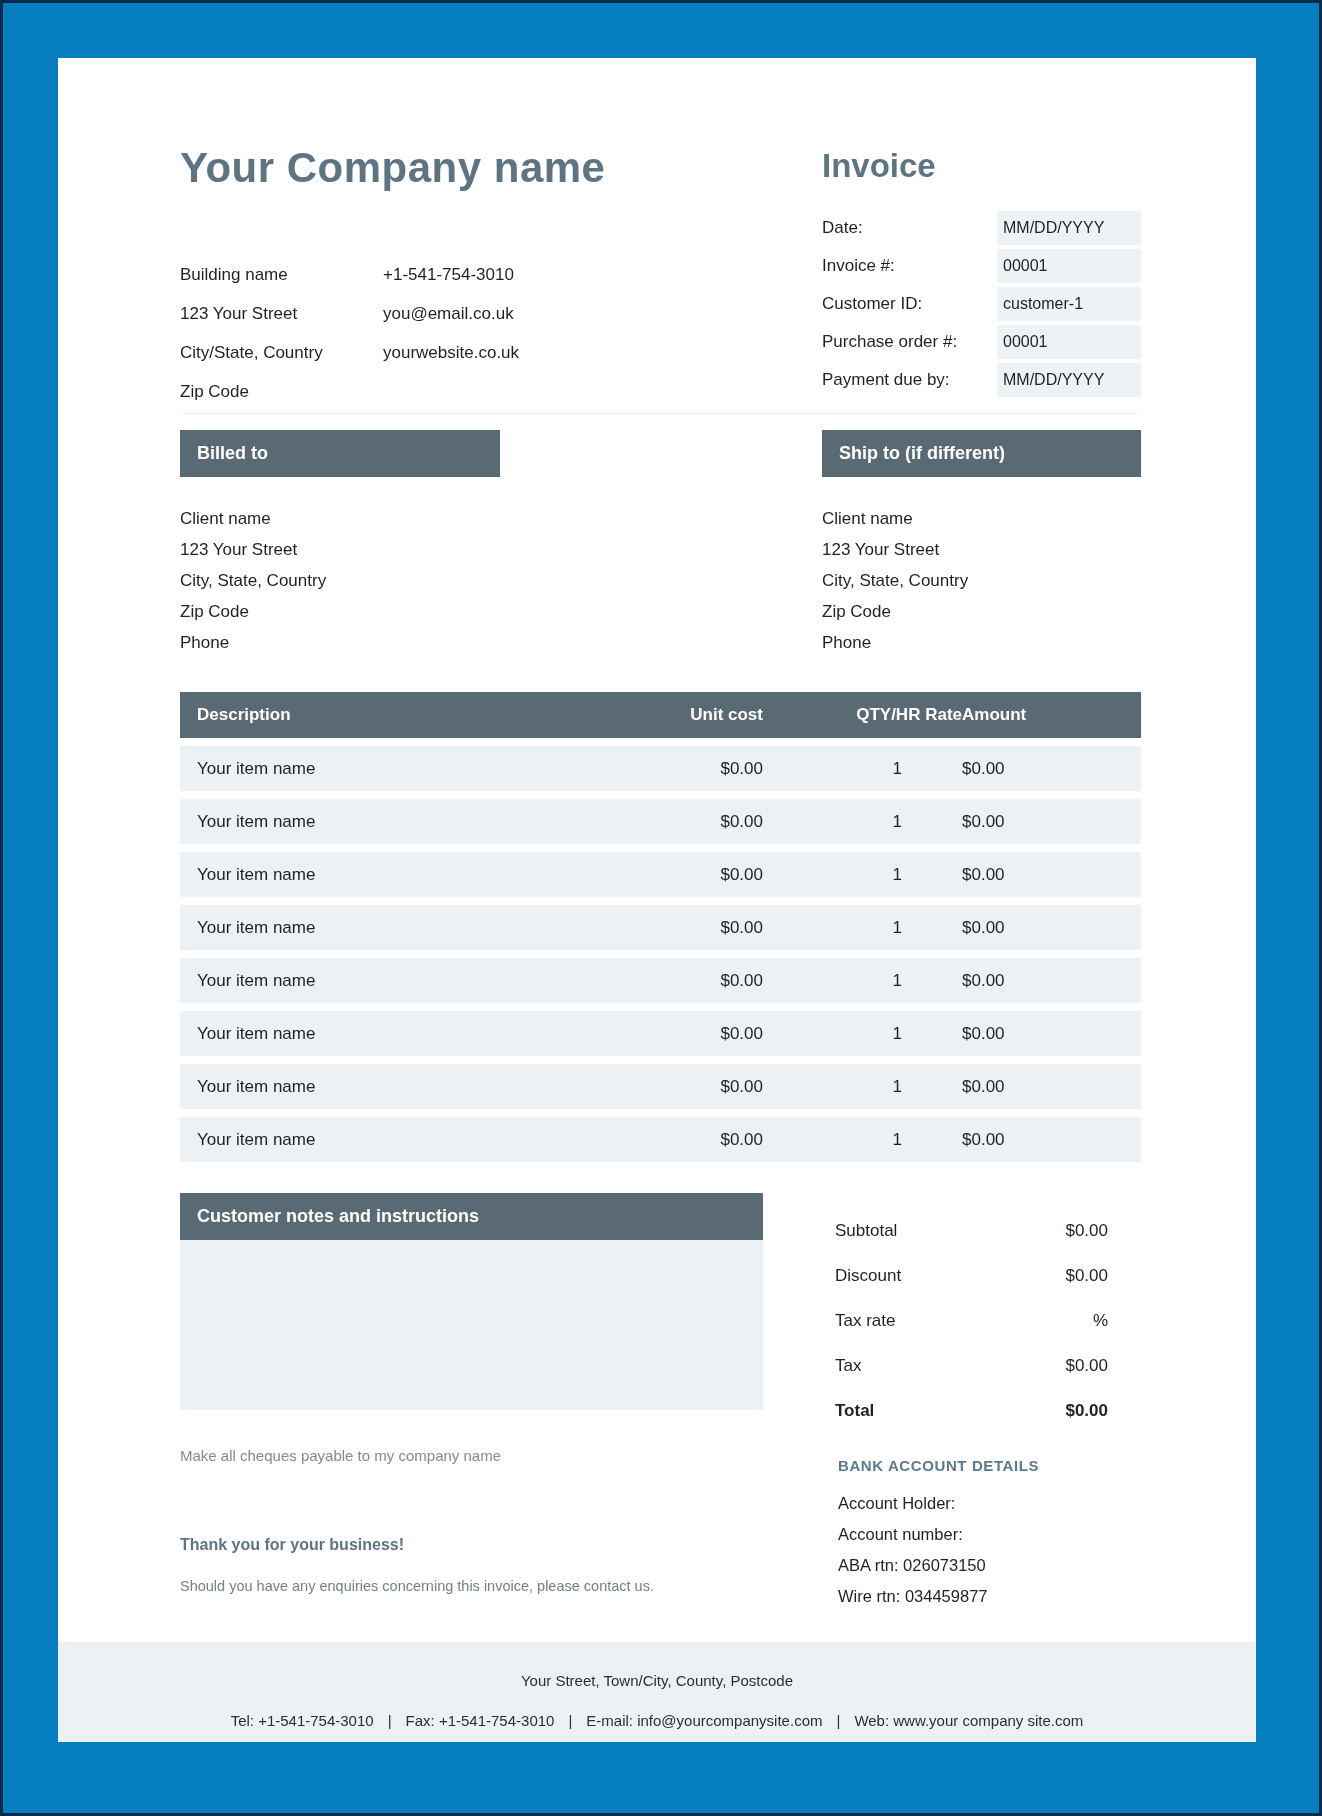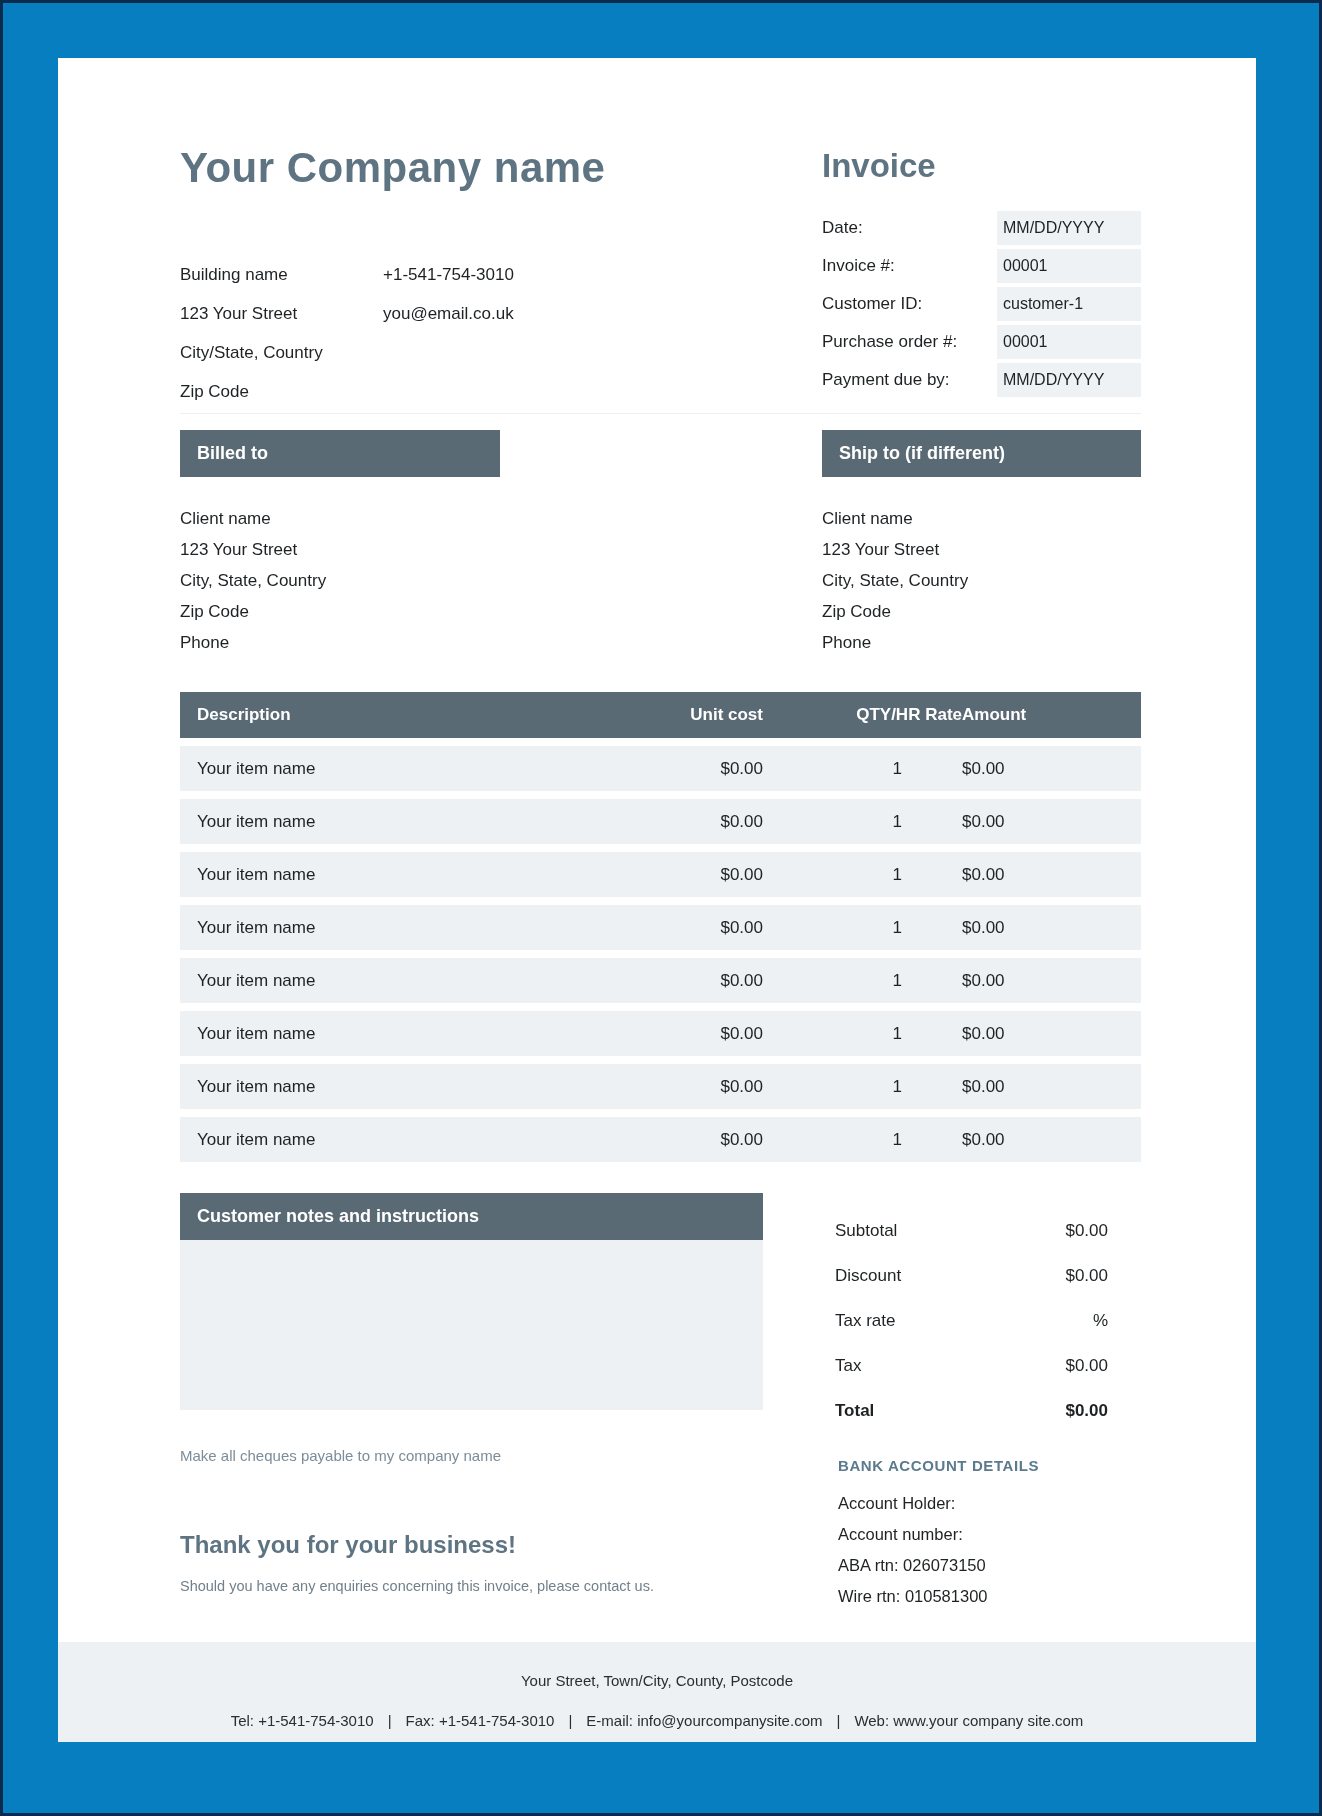--- a/index.html
+++ b/index.html
@@ -58,21 +58,21 @@
   .total-row{display:grid;grid-template-columns:1fr auto;height:45px;line-height:45px;font-size:17px;}
   .total-row .tval{text-align:right;padding-right:33px;}
   .total-row.grand{font-weight:bold;}
   
   .bank{position:absolute;left:780px;top:1398px;width:303px;}
   .bank-heading{font-size:15px;line-height:20px;font-weight:bold;color:#5B7A8D;letter-spacing:.6px;}
   .bank-lines{margin-top:12px;}
   .bank-line{font-size:16.5px;line-height:31px;}
   
   .thanks{position:absolute;left:122px;top:1472px;width:583px;}
-  .thanks-title{margin:0;font-size:24px;line-height:30px;font-weight:bold;color:#5E7482;}
+  .thanks-title{margin:0;font-size:16px;line-height:30px;font-weight:bold;color:#5E7482;}
   .thanks-sub{margin-top:16px;font-size:14.5px;line-height:20px;color:#72808A;}
   
   .footer{
     position:absolute;left:0;bottom:0;width:1198px;height:100px;
     background:#EDF1F4;box-sizing:border-box;padding-top:28px;text-align:center;color:#2A2E31;
   }
   .footer-line1{font-size:15px;line-height:22px;}
   .footer-line2{font-size:15px;line-height:22px;margin-top:18px;}
   .footer-line2 .sep{display:inline-block;margin:0 14px;color:#2A2E31;}
 </style>
@@ -86,20 +86,21 @@
     <div class="addr-grid">
       <div>
         <div class="addr-line">Building name</div>
         <div class="addr-line">123 Your Street</div>
         <div class="addr-line">City/State, Country</div>
         <div class="addr-line">Zip Code</div>
       </div>
       <div>
         <div class="addr-line">+1-541-754-3010</div>
         <div class="addr-line">you@email.co.uk</div>
+        <div class="addr-line">yourwebsite.co.uk</div>
       </div>
     </div>
   </div>
 
   <div class="header-right">
     <h2 class="invoice-title">Invoice</h2>
     <div class="meta">
       <div class="meta-row">
         <span class="meta-label">Date:</span>
         <span class="meta-value">MM/DD/YYYY</span>
@@ -232,21 +233,21 @@
       <span class="tval">$0.00</span>
     </div>
   </div>
 
   <div class="bank">
     <div class="bank-heading">BANK ACCOUNT DETAILS</div>
     <div class="bank-lines">
       <div class="bank-line">Account Holder:</div>
       <div class="bank-line">Account number:</div>
       <div class="bank-line">ABA rtn: 026073150</div>
-      <div class="bank-line">Wire rtn: 010581300</div>
+      <div class="bank-line">Wire rtn: 034459877</div>
     </div>
   </div>
 
   <div class="thanks">
     <h3 class="thanks-title">Thank you for your business!</h3>
     <div class="thanks-sub">Should you have any enquiries concerning this invoice, please contact us.</div>
   </div>
 
   <div class="footer">
     <div class="footer-line1">Your Street, Town/City, County, Postcode</div>

